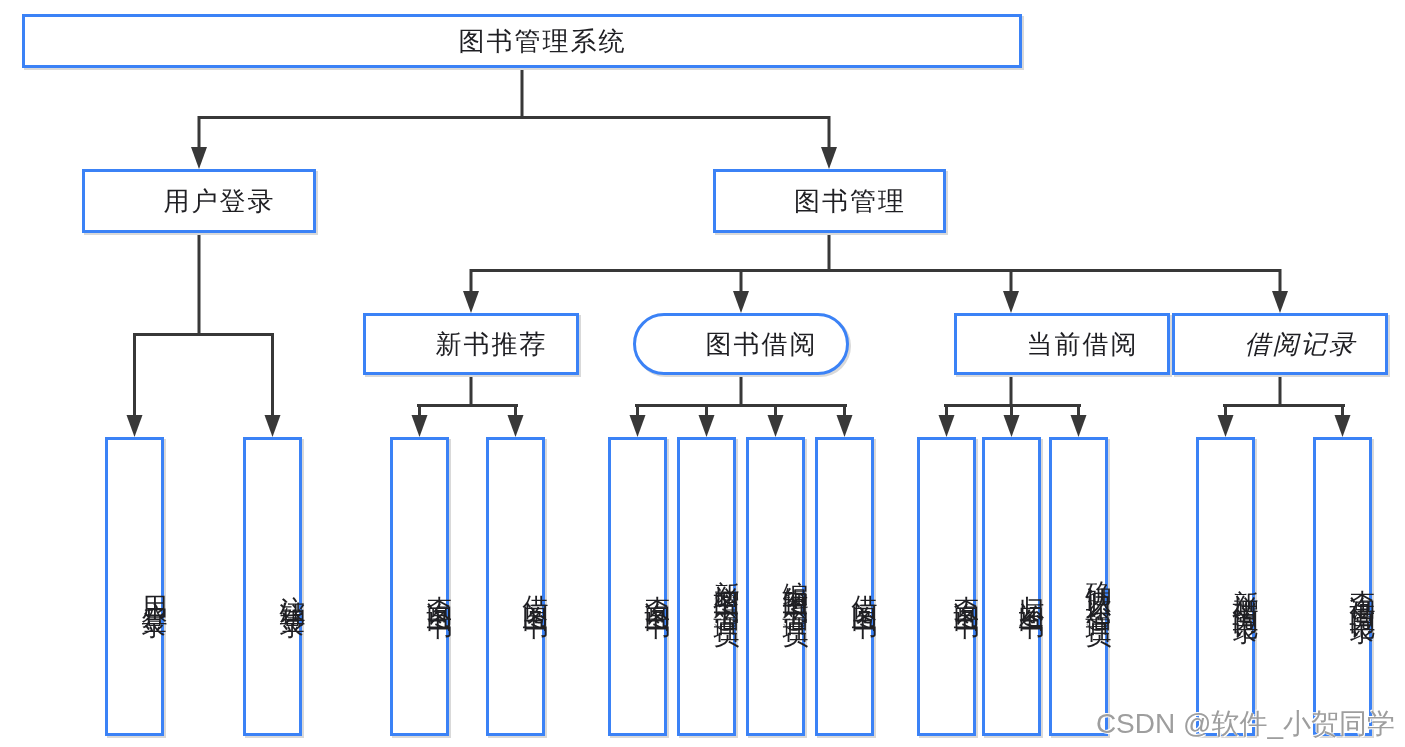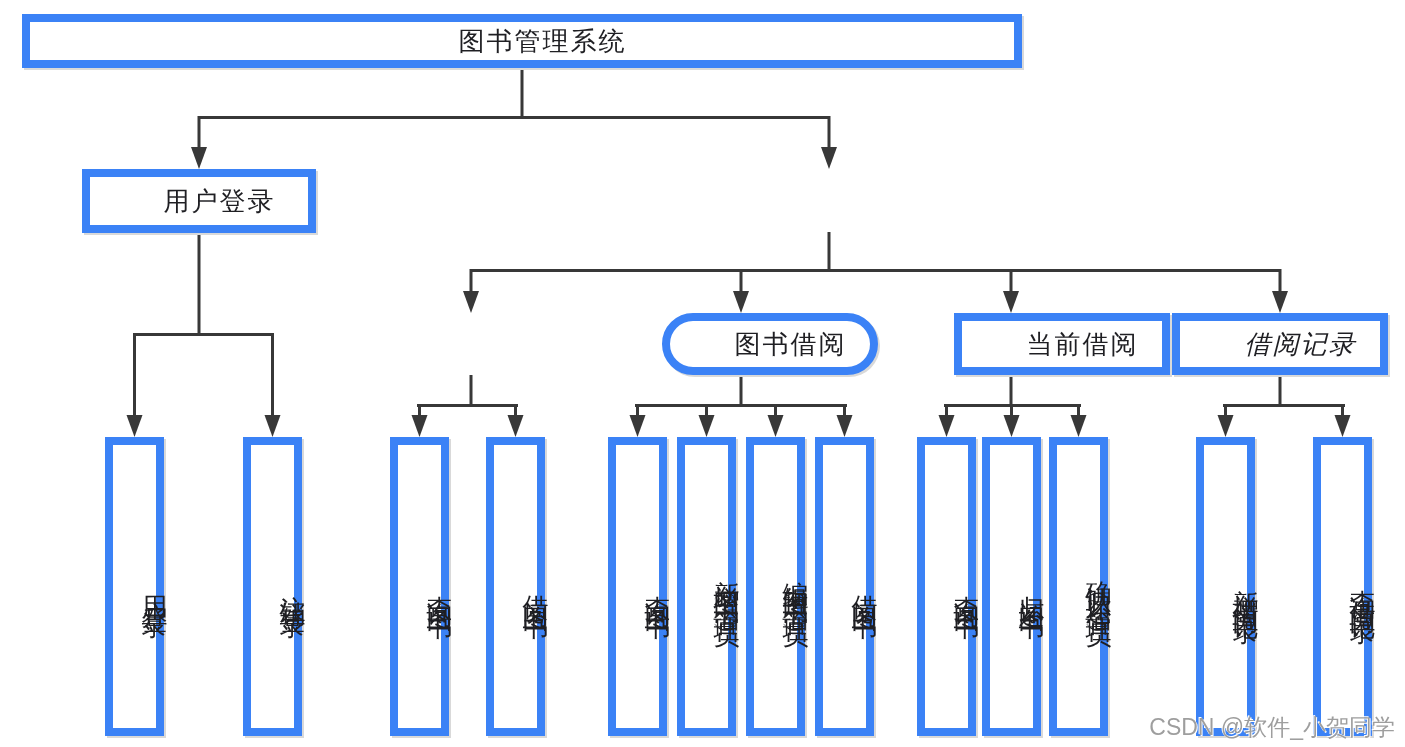--- a/index.html
+++ b/index.html
@@ -17,21 +17,21 @@
   }
   .connectors {
     position: absolute;
     left: 0;
     top: 0;
     z-index: 1;
   }
   .node {
     position: absolute;
     box-sizing: border-box;
-    border: 8px solid #3b82f6;
+    border: 3px solid #3b82f6;
     background: #ffffff;
     box-shadow: 2px 2px 0 #d9d9d9;
     display: flex;
     align-items: center;
     justify-content: center;
     color: #1f1f23;
     z-index: 2;
     padding-left: 41px;
   }
   .node.h {
@@ -53,42 +53,42 @@
     color: #1f1f23;
   }
   
   .n-root  { left: 22px;  top: 14px;  width: 1000px; height: 54px; }
   
   .n-login { left: 82px;  top: 169px; width: 234px;  height: 64px; }
   .n-mgmt  { left: 713px; top: 169px; width: 233px;  height: 64px; }
   
   .n-l3    { top: 313px; width: 216px; height: 62px; }
   .n-g0 { left: 363px; }
-  .n-g1 { left: 662px; border-radius: 31px; }
+  .n-g1 { left: 633px; border-radius: 31px; }
   .n-g2 { left: 954px; }
   .n-g3 { left: 1172px; font-style: italic; }
   
   .lf-a0 { left: 105px; }
   .lf-a1 { left: 243px; }
   .lf-b0 { left: 390px; }
   .lf-b1 { left: 486px; }
   .lf-c0 { left: 608px; }
   .lf-c1 { left: 677px; }
   .lf-c2 { left: 746px; }
   .lf-c3 { left: 815px; }
   .lf-d0 { left: 917px; }
   .lf-d1 { left: 982px; }
   .lf-d2 { left: 1049px; }
   .lf-e0 { left: 1196px; }
   .lf-e1 { left: 1313px; }
   .watermark {
     position: absolute;
     right: 10px;
     bottom: 4px;
-    font-size: 23px;
+    font-size: 28px;
     color: #9e9e9e;
     text-shadow: 1px 1px 0 #ffffff, -1px -1px 0 #ffffff;
     z-index: 3;
     white-space: nowrap;
   }
 </style>
 </head>
 <body>
 
 <div class="stage">
@@ -132,21 +132,23 @@
       <polygon points="1003.5,415 1019.5,415 1011.5,437"></polygon>
       <polygon points="1070.5,415 1086.5,415 1078.5,437"></polygon>
       <polygon points="1217.5,415 1233.5,415 1225.5,437"></polygon>
       <polygon points="1334.5,415 1350.5,415 1342.5,437"></polygon>
     </g>
   </svg>
 
   <div class="node h n-root">图书管理系统</div>
 
   <div class="node h n-login">用户登录</div>
+  <div class="node h n-mgmt">图书管理</div>
 
+  <div class="node h n-l3 n-g0">新书推荐</div>
   <div class="node h n-l3 n-g1">图书借阅</div>
   <div class="node h n-l3 n-g2">当前借阅</div>
   <div class="node h n-l3 n-g3">借阅记录</div>
 
   <div class="node leaf lf-a0">
     <span class="vtext">用户登录</span>
   </div>
   <div class="node leaf lf-a1">
     <span class="vtext">注销登录</span>
   </div>

